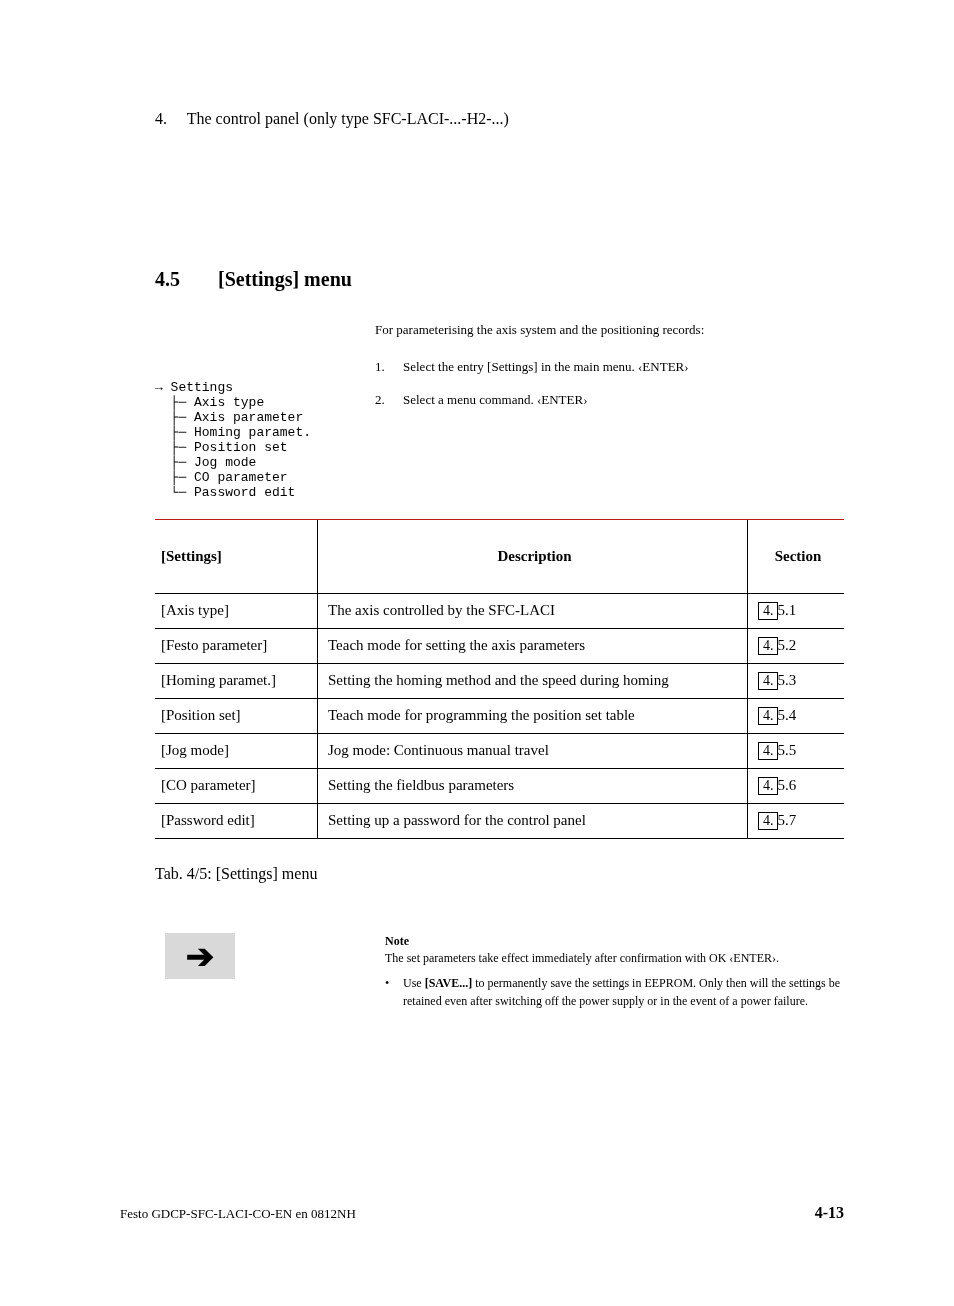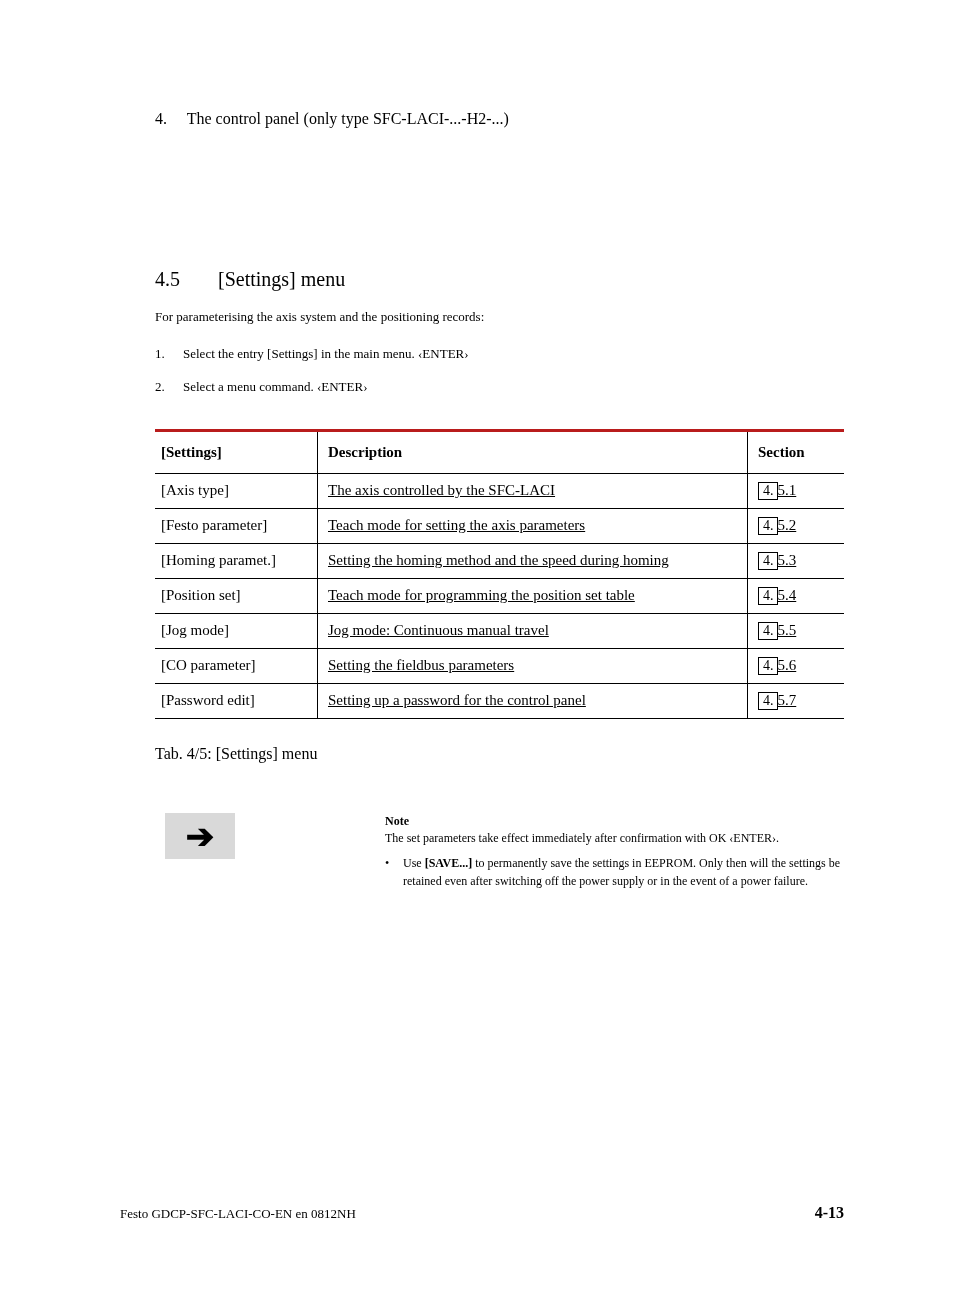--- a/index.html
+++ b/index.html
@@ -17,23 +17,23 @@
     padding: 110px 110px 60px 155px;
   }
   .chapter-header {
     font-size: 16px;
     margin-bottom: 140px;
   }
   .chapter-number {
     margin-right: 16px;
   }
   .section-heading {
-    font-weight: normal;
+    font-weight: bold;
     font-size: 20px;
-    margin-bottom: 17px;
+    margin-bottom: 30px;
   }
   .section-num {
     display: inline-block;
     width: 58px;
   }
   .intro-block {
     display: flex;
     gap: 20px;
     margin-bottom: 18px;
   }
@@ -67,33 +67,33 @@
     flex: 0 0 28px;
   }
   table.settings {
     width: 100%;
     border-collapse: collapse;
     font-size: 15px;
   }
   table.settings th {
     text-align: left;
     font-weight: bold;
-    border-top: 3px solid #b91c1c;
+    border-top: 1px solid #b91c1c;
     border-bottom: 1px solid #000;
-    padding: 12px 6px;
+    padding: 28px 6px;
   }
   table.settings th.col-settings { width: 150px; }
   table.settings th.col-section { width: 80px; text-align: left; }
   table.settings td {
     border-bottom: 1px solid #000;
     padding: 8px 6px;
     vertical-align: middle;
   }
-  table.settings td.sep-left { border-left: 1px solid #000; padding-left: 10px; text-decoration: underline; }
-  table.settings th.sep-left { border-left: 1px solid #000; padding-left: 10px; }
+  table.settings td.sep-left { border-left: 1px solid #000; padding-left: 10px; }
+  table.settings th.sep-left { border-left: 1px solid #000; padding-left: 10px; text-align: center; }
   .section-link {
     border: 1px solid #000;
     padding: 0 3px 0 4px;
     font-size: 14px;
     display: inline-block;
   }
   .table-caption {
     font-size: 16px;
     margin-top: 26px;
     margin-bottom: 50px;
@@ -153,20 +153,28 @@
     <span class="chapter-number">4.</span>
     <span>The control panel (only type SFC-LACI-...-H2-...)</span>
   </div>
 
   <div class="section-heading">
     <span class="section-num">4.5</span>
     <span>[Settings] menu</span>
   </div>
 
   <div class="intro-block">
+    <div class="menu-tree">→ Settings
+  ├─ Axis type
+  ├─ Axis parameter
+  ├─ Homing paramet.
+  ├─ Position set
+  ├─ Jog mode
+  ├─ CO parameter
+  └─ Password edit</div>
     <div class="intro-text">
       <p class="intro-para">For parameterising the axis system and the positioning records:</p>
       <div class="ol">
         <div class="ol-item">
           <span class="ol-num">1.</span>
           <span>Select the entry [Settings] in the main menu. ‹ENTER›</span>
         </div>
         <div class="ol-item">
           <span class="ol-num">2.</span>
           <span>Select a menu command. ‹ENTER›</span>

